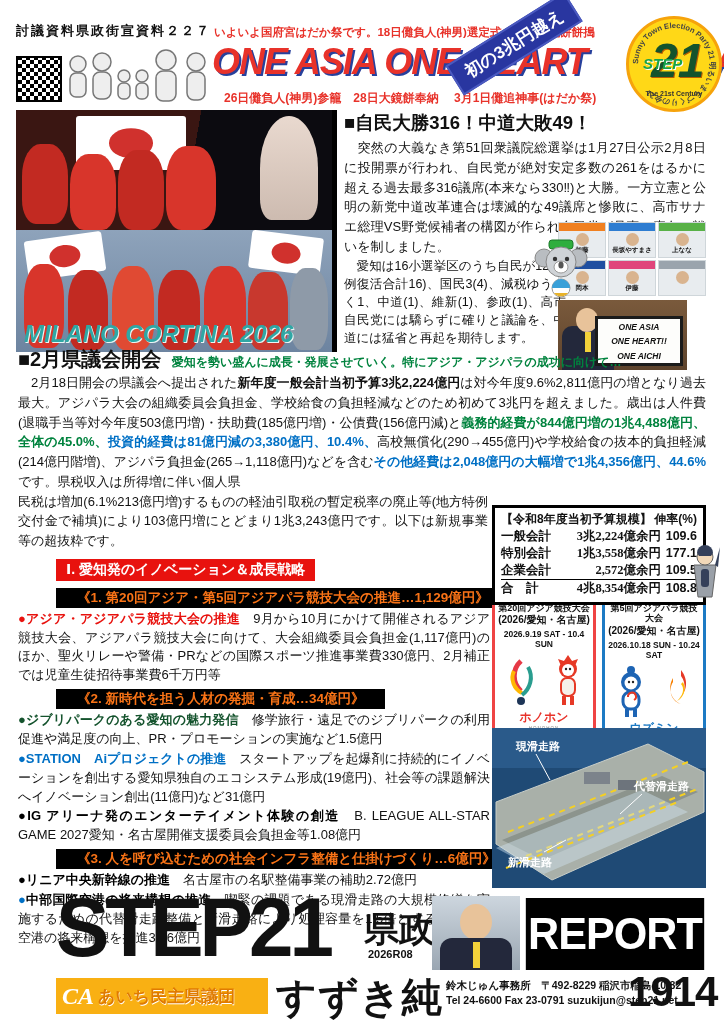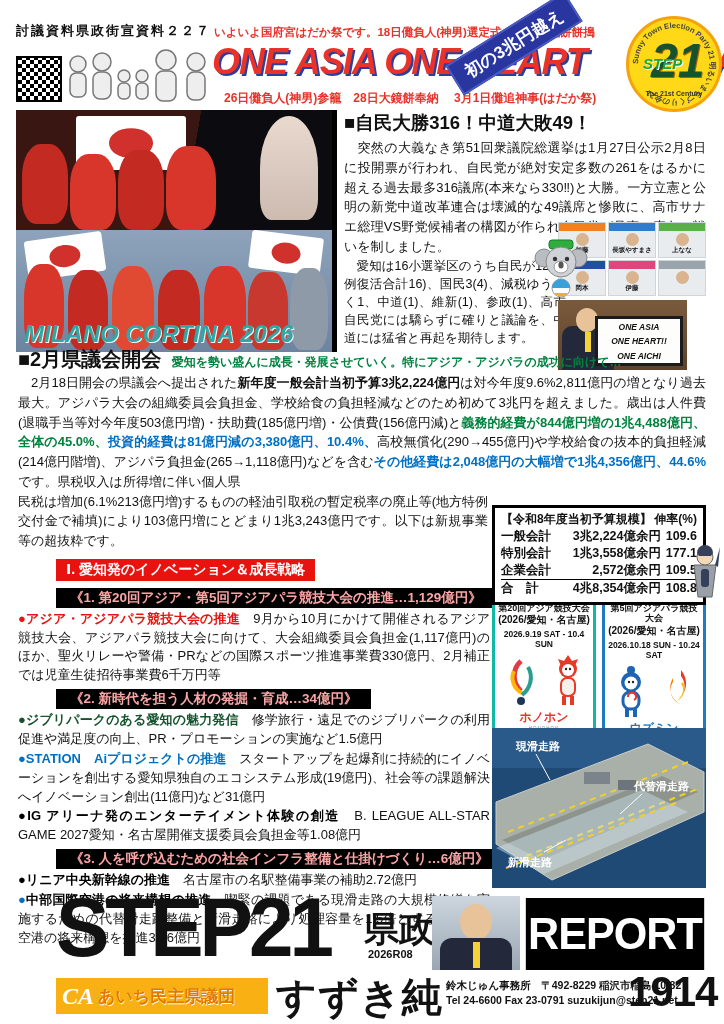--- a/index.html
+++ b/index.html
@@ -71,40 +71,40 @@
   .h2row{white-space:nowrap;margin-right:150px;}
   .h2row .h2{font-size:20px;font-weight:900;}
   .h2row .sub{font-size:12px;font-weight:bold;color:#00833e;margin-left:6px;}
   .seg-b{font-weight:bold;}
   .seg-g{font-weight:bold;color:#00833e;}
   .seg-bl{font-weight:bold;color:#0070c5;}
   .p-a2a{width:688px;}
   .p-a2b{width:470px;}
   .strategy{display:inline-block;background:#e8120e;color:#fff;font-size:14px;font-weight:900;
       padding:2px 10px;margin:8px 0 4px 38px;}
-  .bar{display:inline-block;background:#000;color:#fca5a5;font-size:13.5px;font-weight:bold;
-      padding:1px 14px;margin:3px 0 2px 38px;}
+  .bar{display:inline-block;background:#000;color:#f97316;font-size:13.5px;font-weight:bold;
+      padding:1px 21px;margin:3px 0 2px 38px;}
   .bullets{width:472px;}
   .bullet{font-size:13px;line-height:1.45;text-align:justify;margin:0 0 1px 0;}
   .lead{font-weight:900;}
   .lead.r{color:#e8120e;} .lead.g{color:#14532d;} .lead.b{color:#0070c5;} .lead.k{color:#000;}
   .dot-b{color:#0070c5;font-weight:900;}
   
   .budget{left:492px;top:505px;width:214px;box-sizing:border-box;border:3px solid #000;
       background:#fff;padding:3px 6px 5px;z-index:3;}
   .budget .ttl{font-size:12px;font-weight:900;display:flex;justify-content:space-between;}
   .budget .row{display:flex;font-size:12.5px;font-weight:bold;line-height:1.35;}
   .budget .row .lb{width:56px;}
-  .budget .row .am{flex:1;text-align:right;}
+  .budget .row .am{flex:1;text-align:right;font-family:Liberation Serif, serif;}
   .budget .row .rt{width:36px;text-align:right;}
   .budget .u{border-bottom:1.5px solid #000;}
   .hero{left:690px;top:545px;width:30px;height:58px;z-index:4;}
   .games{left:492px;top:597px;width:214px;display:flex;gap:6px;}
   .gbox{flex:1;border-radius:4px;padding:3px 2px 4px;text-align:center;background:#fff;box-sizing:border-box;}
-  .gbox.redb{border:3px solid #14b8a6;}
+  .gbox.redb{border:3px solid #ef4444;}
   .gbox.blub{border:3px solid #1d7ac4;}
   .gbox .t{font-size:9px;font-weight:900;line-height:1.15;}
   .gbox .s{font-size:10px;font-weight:bold;}
   .gbox .d{font-size:8.5px;font-weight:900;margin:2px 0 2px;}
   .gbox .mrow{display:flex;justify-content:space-around;align-items:flex-end;height:58px;}
   .gbox .mn{font-size:12px;font-weight:900;}
   .mn.r{color:#e8322a;} .mn.b{color:#1d7ac4;}
   .gbox .en{font-size:4.5px;color:#888;letter-spacing:1px;}
   .airport{left:492px;top:728px;width:214px;height:176px;}
   

